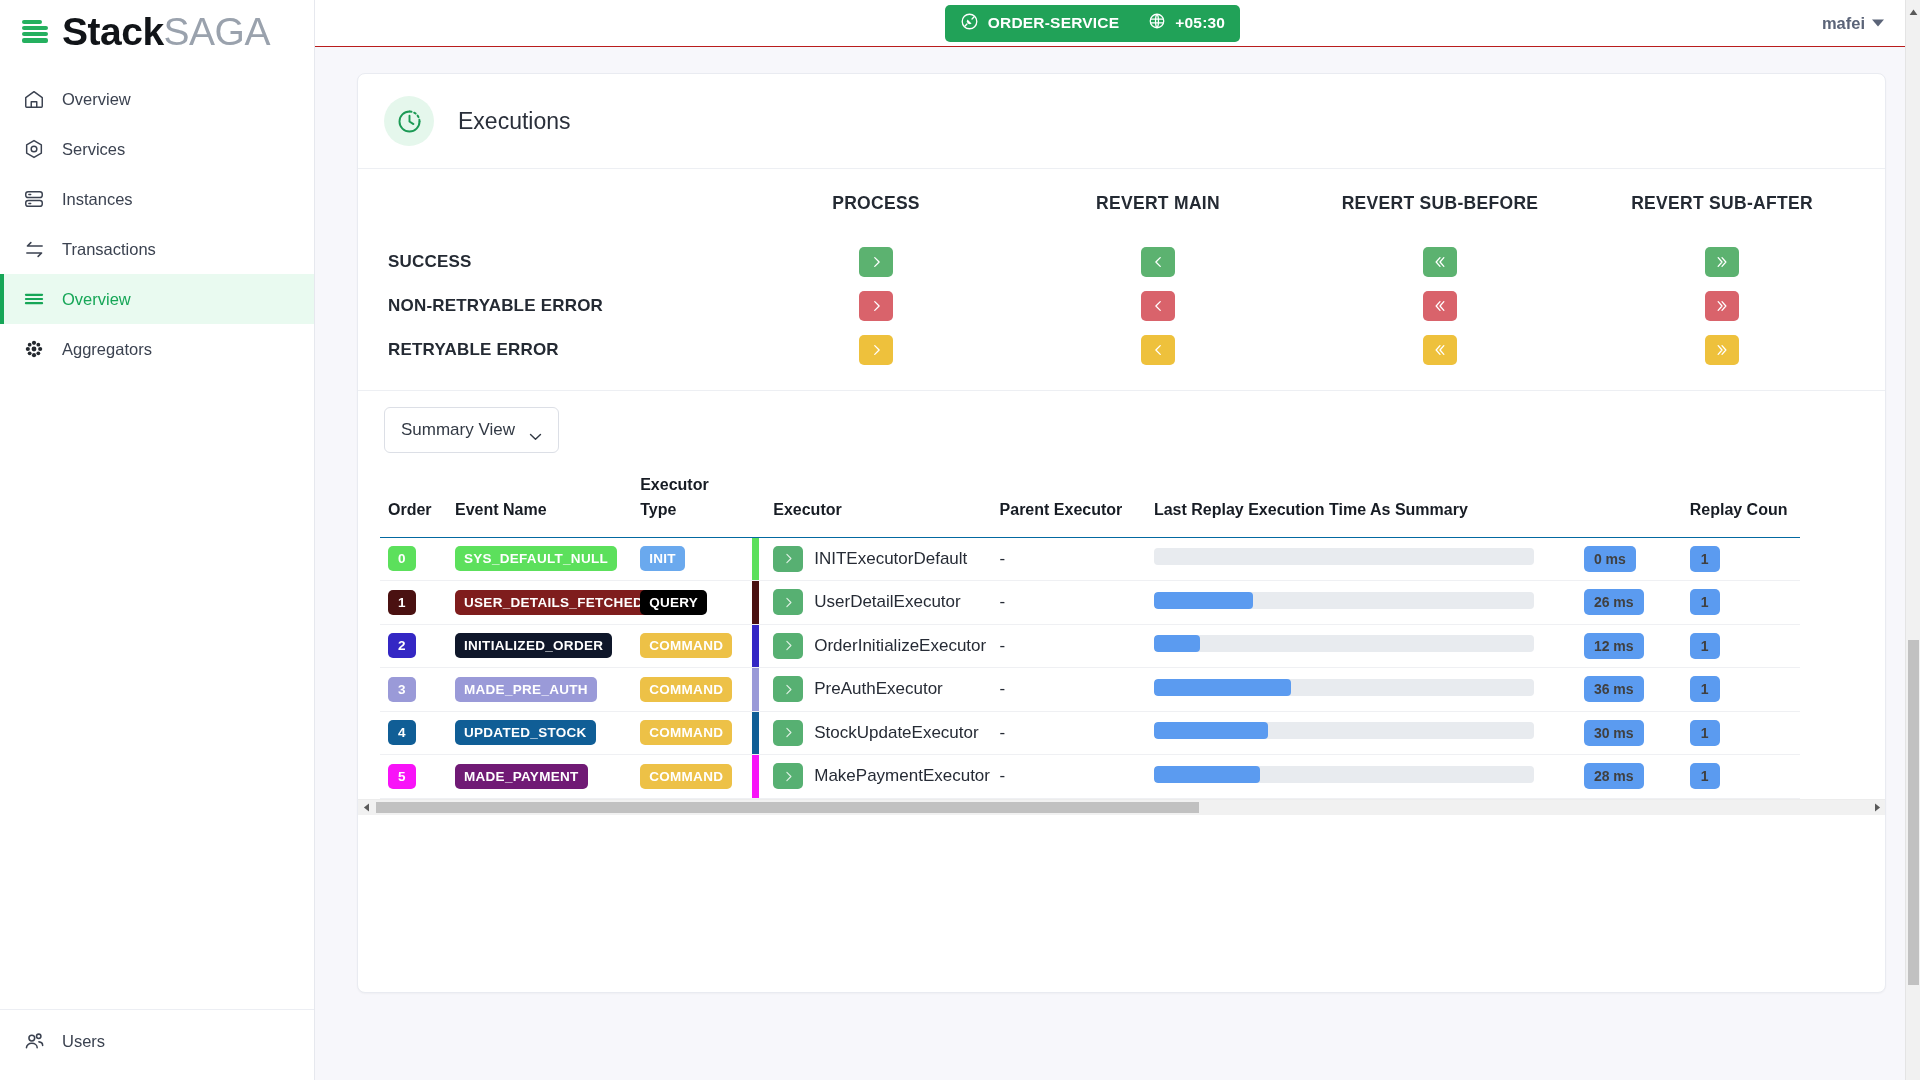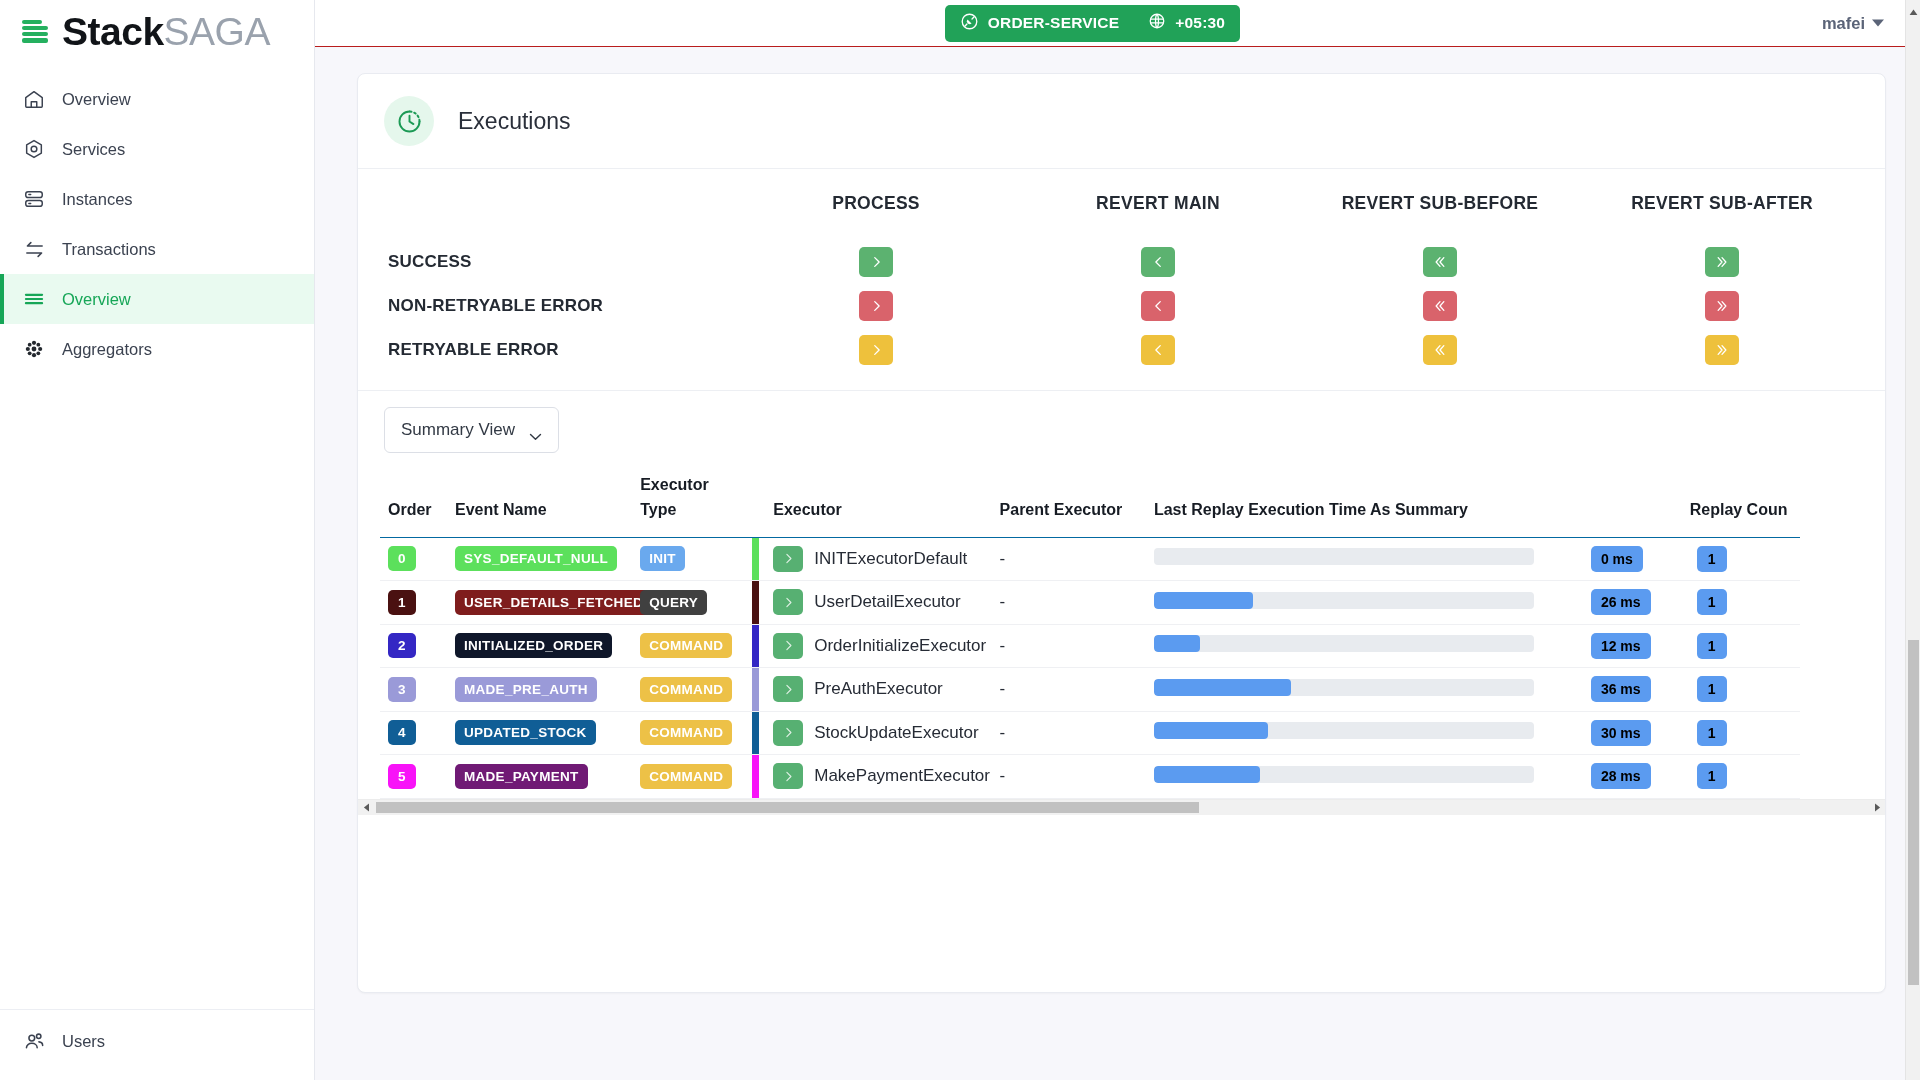--- a/index.html
+++ b/index.html
@@ -143,22 +143,22 @@
     width: 30px; height: 26px; border-radius: 5px; background: #57b072;
     display: inline-flex; align-items: center; justify-content: center; flex: 0 0 30px; cursor: pointer;
   }
   .exec-name { font-size: 17px; color: #262b35; white-space: nowrap; }
   .dash { font-size: 17px; color: #262b35; }
 
   .track { height: 17px; background: #e8ebef; border-radius: 4px; width: 380px; overflow: hidden; }
   .fill  { height: 17px; background: #5b9bf0; border-radius: 4px; }
   .ms-pill, .rc-pill {
     display: inline-flex; align-items: center; justify-content: center;
-    background: #5b9bf0; color: #000000; font-weight: 700; font-size: 14px;
-    border-radius: 5px; height: 26px; padding: 0 10px; min-width: 30px; margin-left: 7px;
+    background: #5b9bf0; color: #404040; font-weight: 700; font-size: 14px;
+    border-radius: 5px; height: 26px; padding: 0 10px; min-width: 30px;
   }
 
   
   .hscroll {
     height: 16px; background: #f1f1f1; display: flex; align-items: center;
     margin: 0 -22px; padding: 0; position: relative; border-top: 1px solid #ececec;
   }
   .hs-arrow { width: 16px; height: 16px; display: flex; align-items: center; justify-content: center; flex: 0 0 16px; cursor: pointer; }
   .hs-thumb { height: 11px; background: #c1c1c1; border-radius: 0; margin-left: 2px; width: 823px; cursor: pointer; }
   .hs-rest { flex: 1 1 auto; }
@@ -456,21 +456,21 @@
                     </span>
                   </td>
                   <td class="c-parent"><span class="dash">-</span></td>
                   <td class="c-bar"><span class="track" style="display:inline-block"><span class="fill" style="display:block;width:0%"></span></span></td>
                   <td class="c-ms"><span class="ms-pill">0 ms</span></td>
                   <td class="c-replay"><span class="rc-pill">1</span></td>
                 </tr>
                 <tr>
                   <td class="c-order"><span class="pill order" style="background:#4a1111">1</span></td>
                   <td class="c-event"><span class="pill" style="background:#7f1d1d;color:#ffffff">USER_DETAILS_FETCHED</span></td>
-                  <td class="c-etype"><span class="pill" style="background:#404040">QUERY</span></td>
+                  <td class="c-etype"><span class="pill" style="background:#000000">QUERY</span></td>
                   <td class="c-exec cell-exec">
                     <span class="bar-left" style="background:#4a1111"></span>
                     <span class="exec-inner">
                       <span class="exec-chev">
                         <svg width="11" height="13" viewBox="0 0 12 16" fill="none" stroke="#dff0e4" stroke-width="1.4" stroke-linecap="round" stroke-linejoin="round">
                           <path d="M4 3l5 5-5 5"></path>
                         </svg>
                       </span>
                       <span class="exec-name">UserDetailExecutor</span>
                     </span>

